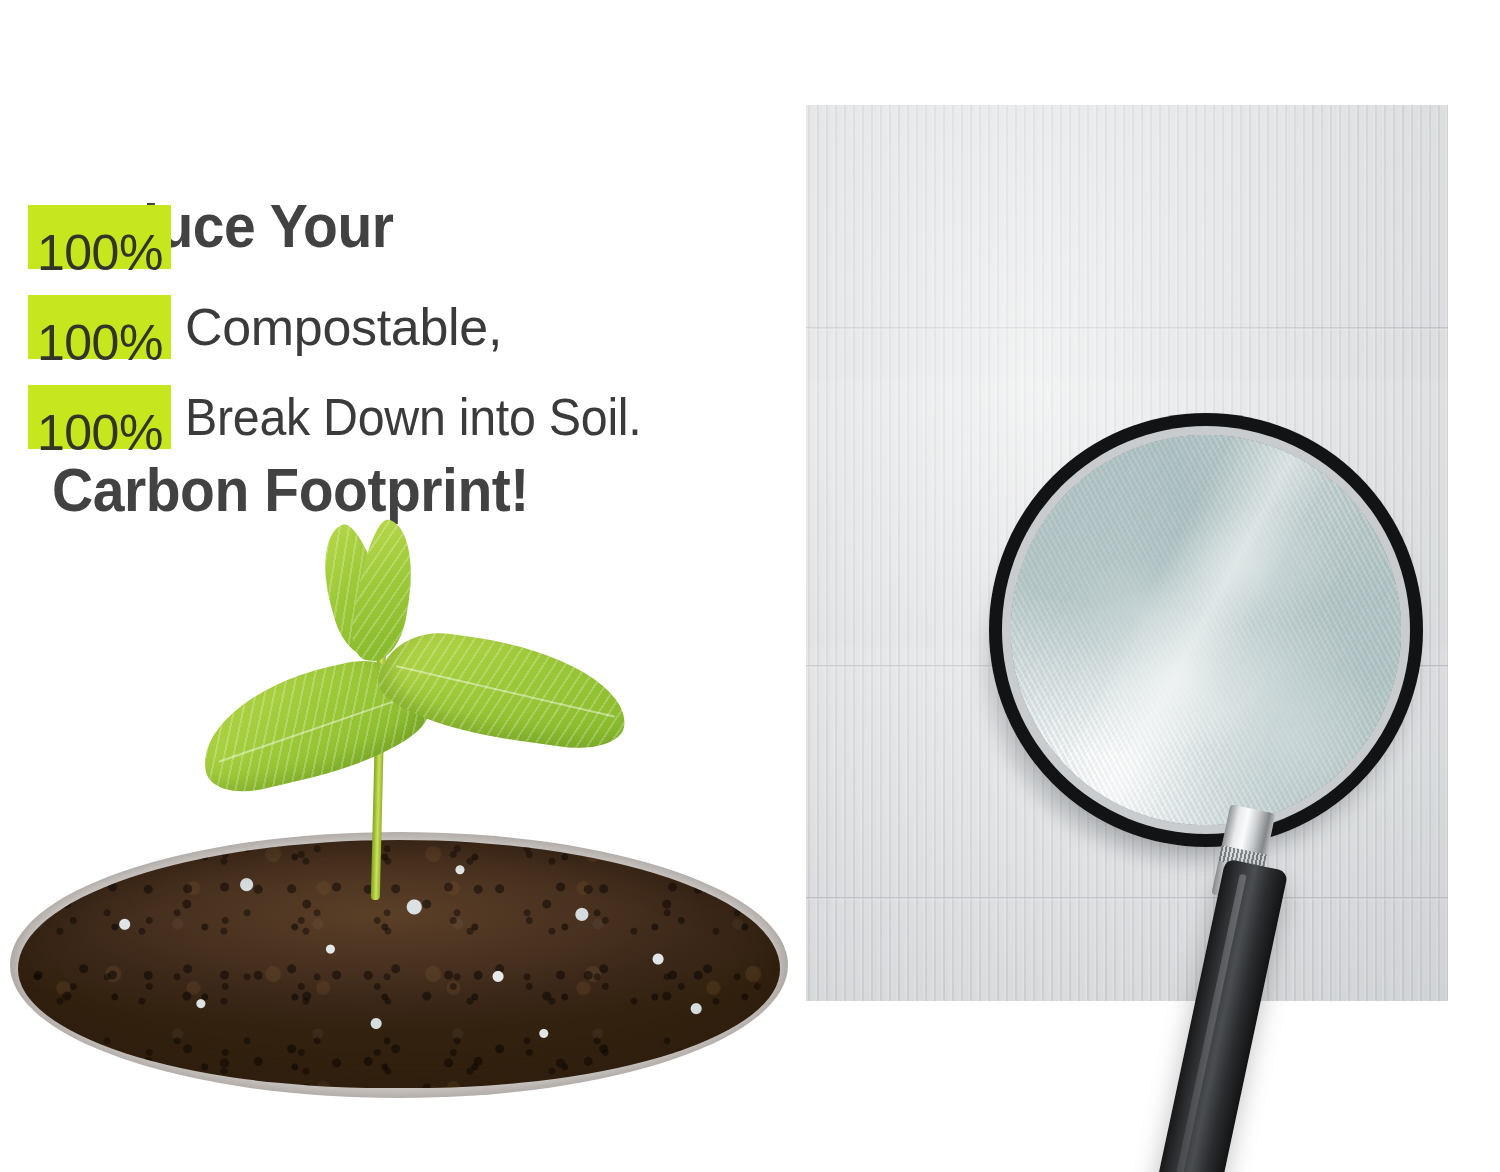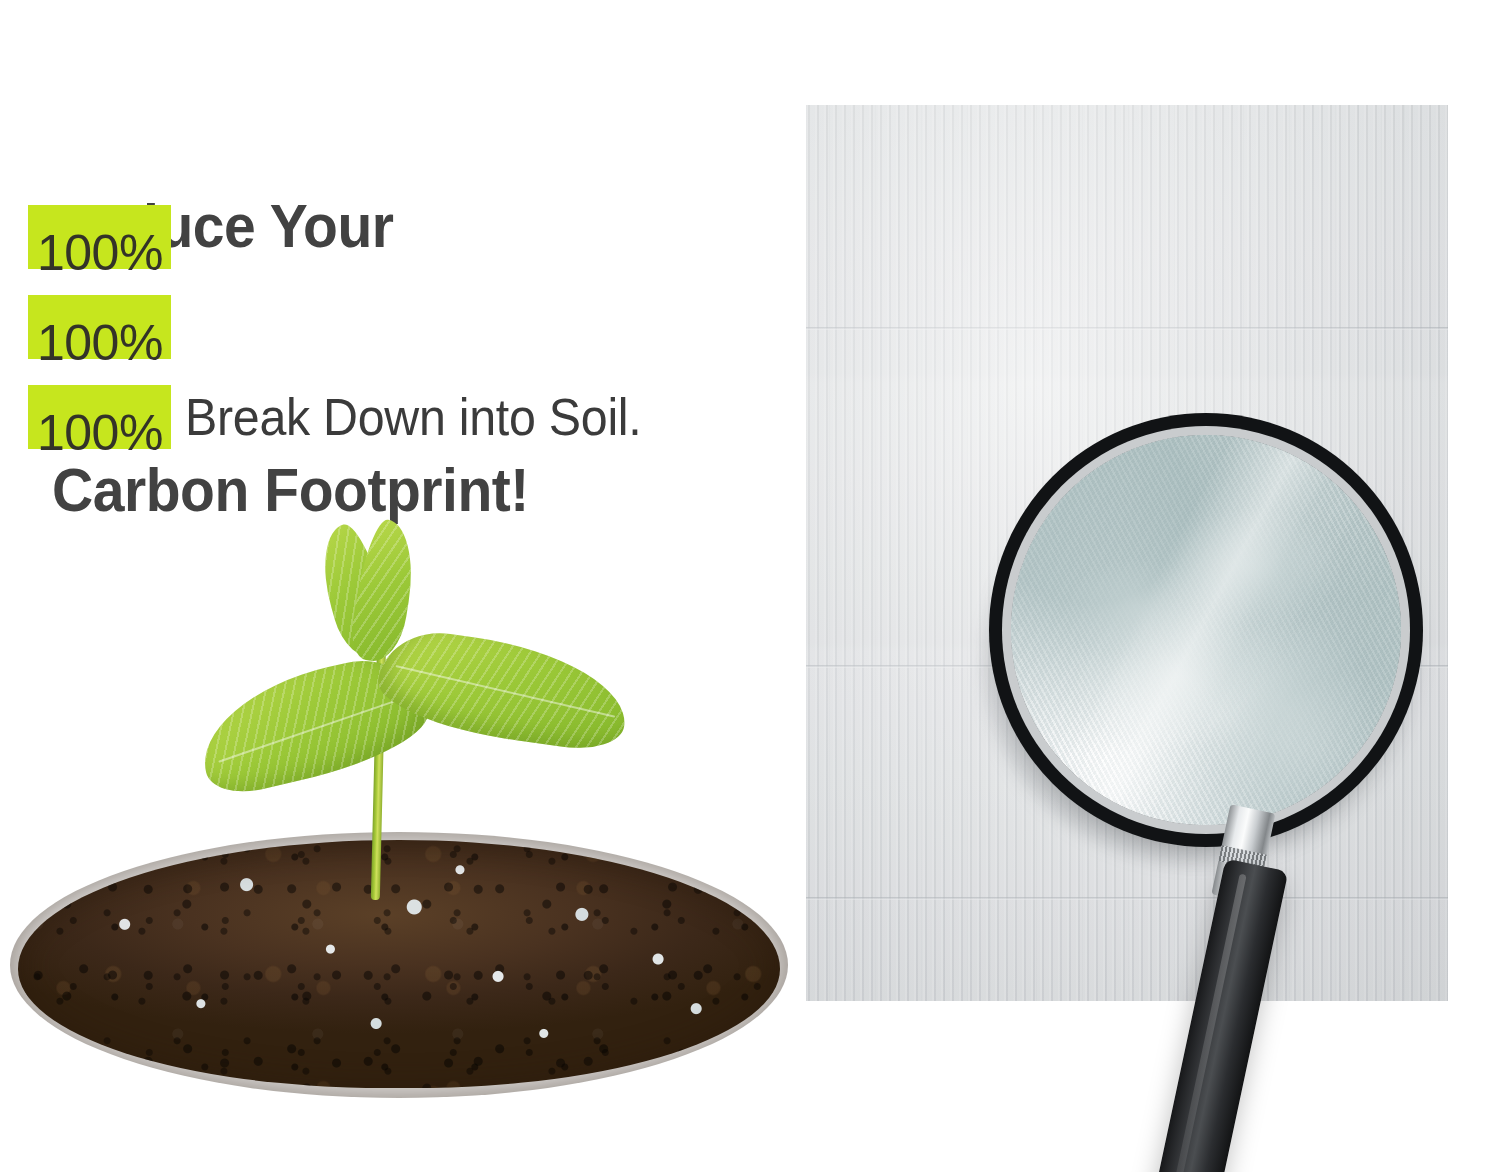--- a/index.html
+++ b/index.html
@@ -264,20 +264,21 @@
   </div>
 
   <div class="bullets">
 
     <div class="bline">
       <span class="pct">100%</span>
     </div>
 
     <div class="bline">
       <span class="pct">100%</span>
+      <span class="btxt">Compostable,</span>
     </div>
 
     <div class="bline">
       <span class="pct">100%</span>
       <span class="btxt cond">Break Down into Soil.</span>
     </div>
 
   </div>
 
   <div class="plant-wrap">

